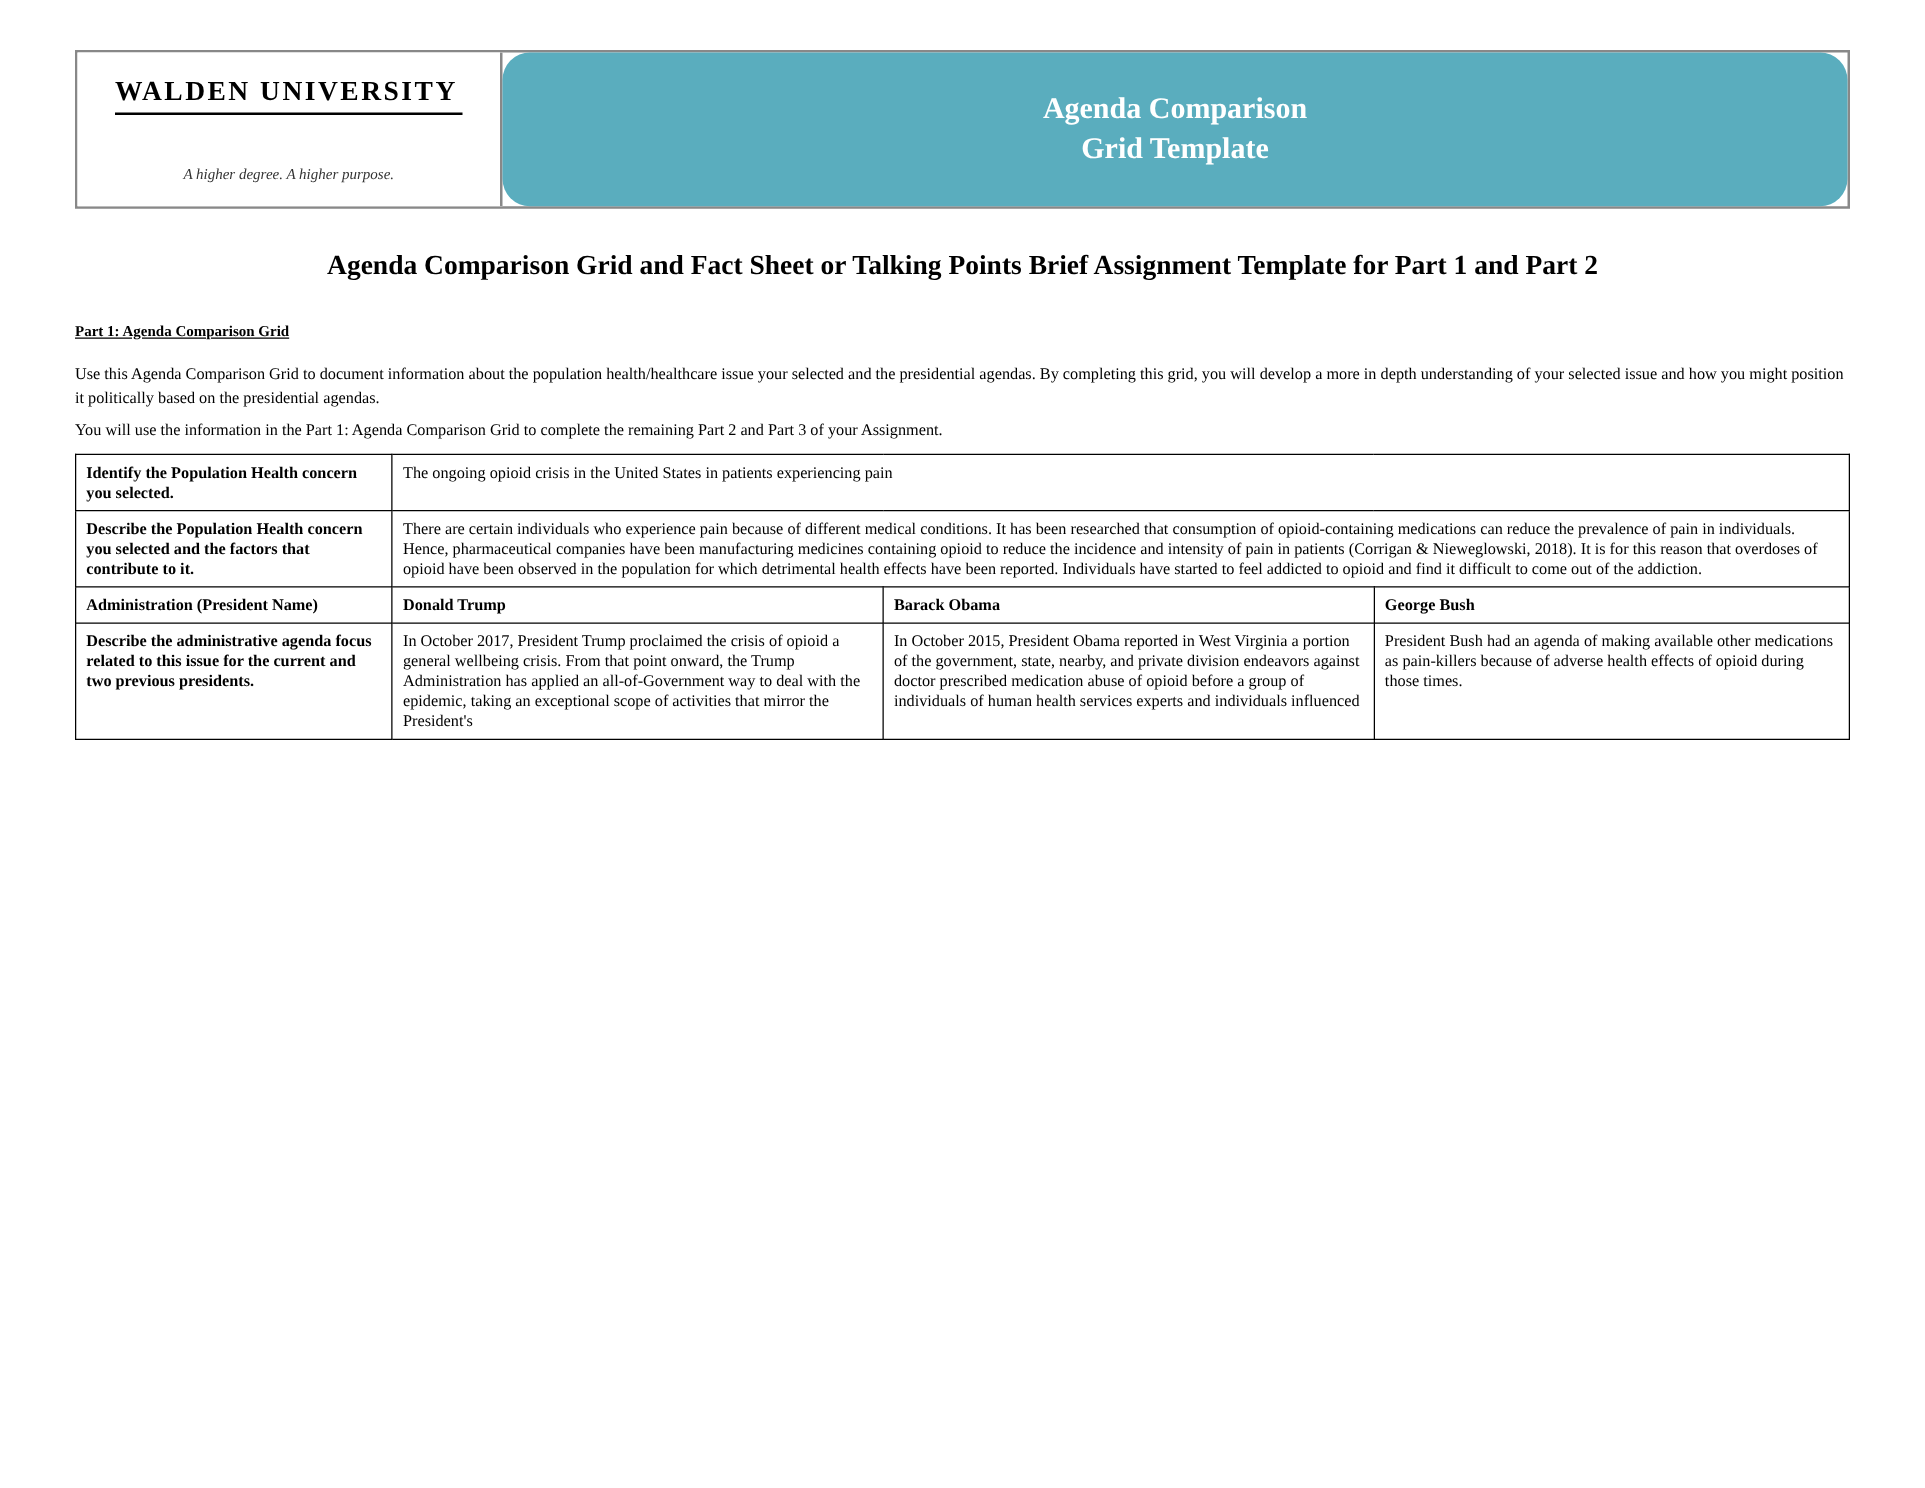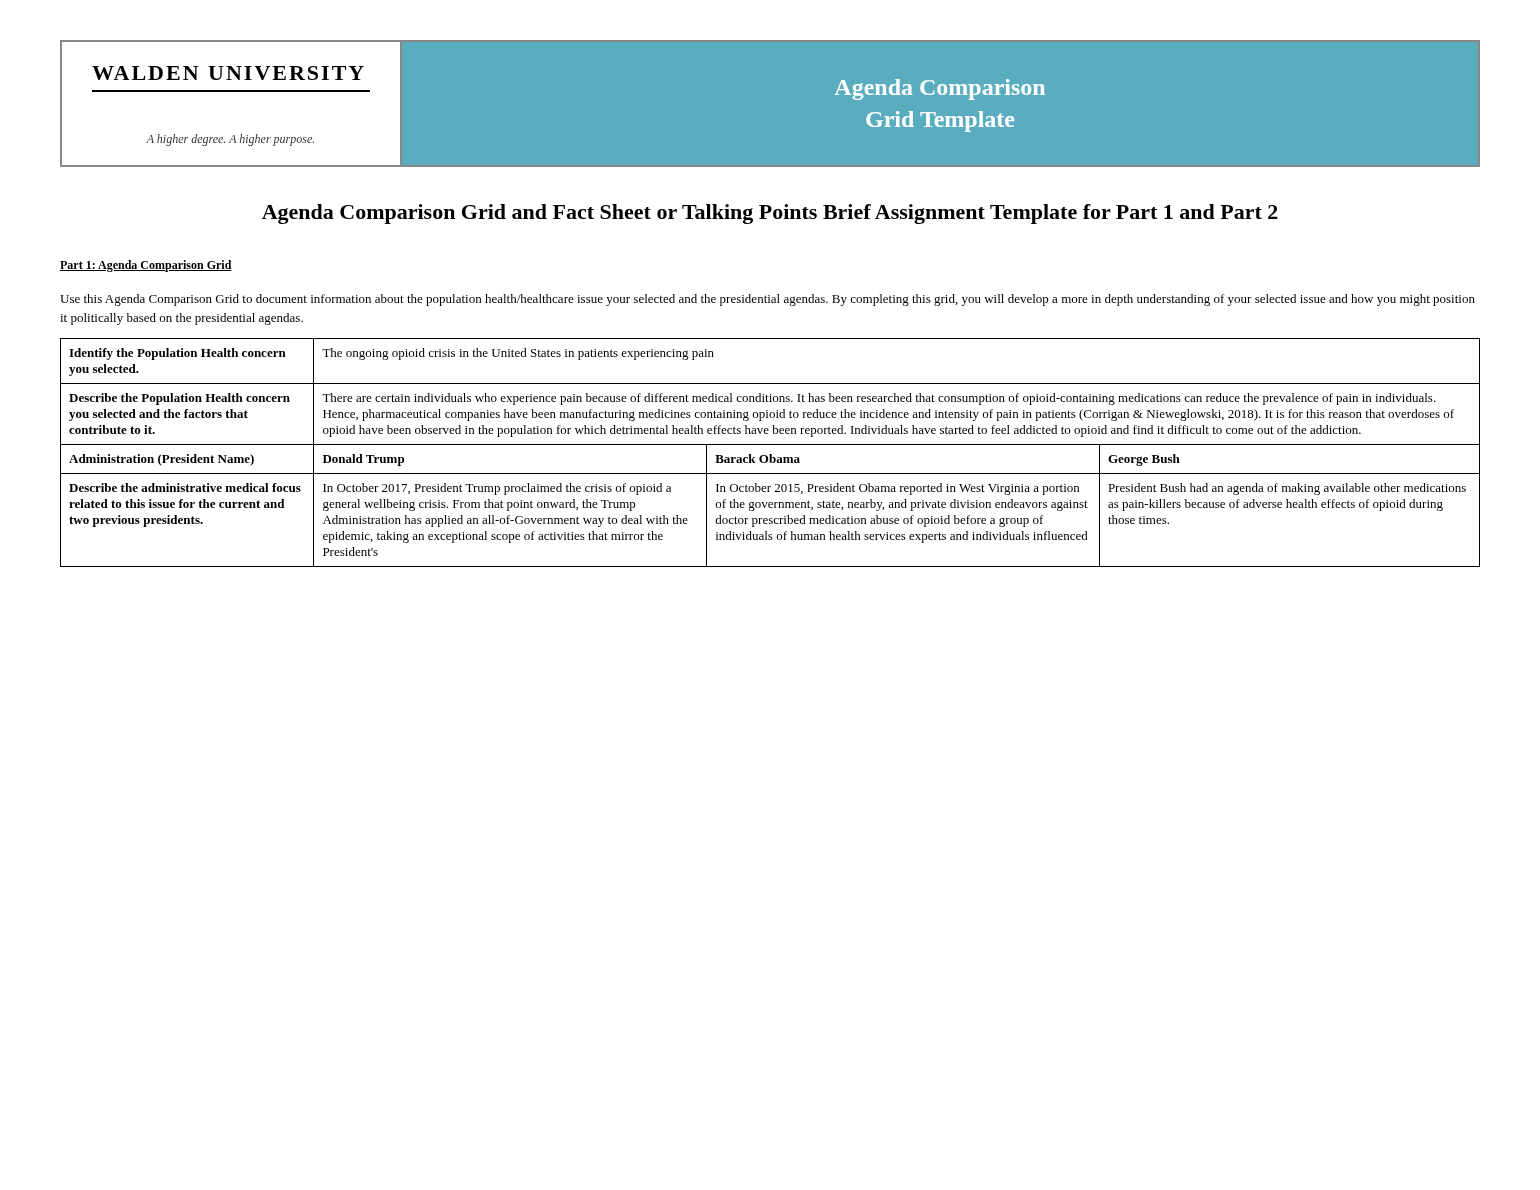--- a/index.html
+++ b/index.html
@@ -53,20 +53,21 @@
       color: #333;
       text-align: center;
     }
     .title-section {
       background: #5aadbe;
       flex: 1;
       display: flex;
       align-items: center;
       justify-content: center;
       padding: 18px 30px;
+      border-radius: 22px;
     }
     .title-text {
       font-weight: bold;
       font-size: 24px;
       color: #fff;
       text-align: center;
       line-height: 1.3;
     }
 
     
@@ -139,20 +140,21 @@
     </div>
   </div>
 
   <div class="main-content">
 
     <div class="page-title">Agenda Comparison Grid and Fact Sheet or Talking Points Brief Assignment Template for Part 1 and Part 2</div>
 
     <div class="section-title">Part 1: Agenda Comparison Grid</div>
 
     <div class="intro-text">Use this Agenda Comparison Grid to document information about the population health/healthcare issue your selected and the presidential agendas. By completing this grid, you will develop a more in depth understanding of your selected issue and how you might position it politically based on the presidential agendas.</div>
+    <div class="intro-text">You will use the information in the Part 1: Agenda Comparison Grid to complete the remaining Part 2 and Part 3 of your Assignment.</div>
 
     <table class="comparison-table">
 
       <tbody>
           <tr>
         <td class="label-cell">Identify the Population Health concern you selected.</td>
         <td class="content-cell" colspan="3">The ongoing opioid crisis in the United States in patients experiencing pain</td>
       </tr>
 
       <tr>
@@ -161,21 +163,21 @@
       </tr>
 
       <tr class="header-row">
         <td class="label-cell">Administration (President Name)</td>
         <td class="col-trump">Donald Trump</td>
         <td class="col-obama">Barack Obama</td>
         <td class="col-bush">George Bush</td>
       </tr>
 
       <tr>
-        <td class="label-cell">Describe the administrative medical focus related to this issue for the current and two previous presidents.</td>
+        <td class="label-cell">Describe the administrative agenda focus related to this issue for the current and two previous presidents.</td>
         <td class="content-cell col-trump">In October 2017, President Trump proclaimed the crisis of opioid a general wellbeing crisis. From that point onward, the Trump Administration has applied an all-of-Government way to deal with the epidemic, taking an exceptional scope of activities that mirror the President's</td>
         <td class="content-cell col-obama">In October 2015, President Obama reported in West Virginia a portion of the government, state, nearby, and private division endeavors against doctor prescribed medication abuse of opioid before a group of individuals of human health services experts and individuals influenced</td>
         <td class="content-cell col-bush">President Bush had an agenda of making available other medications as pain-killers because of adverse health effects of opioid during those times.</td>
       </tr>
     </tbody>
       </table>
 
   </div>
 
 

